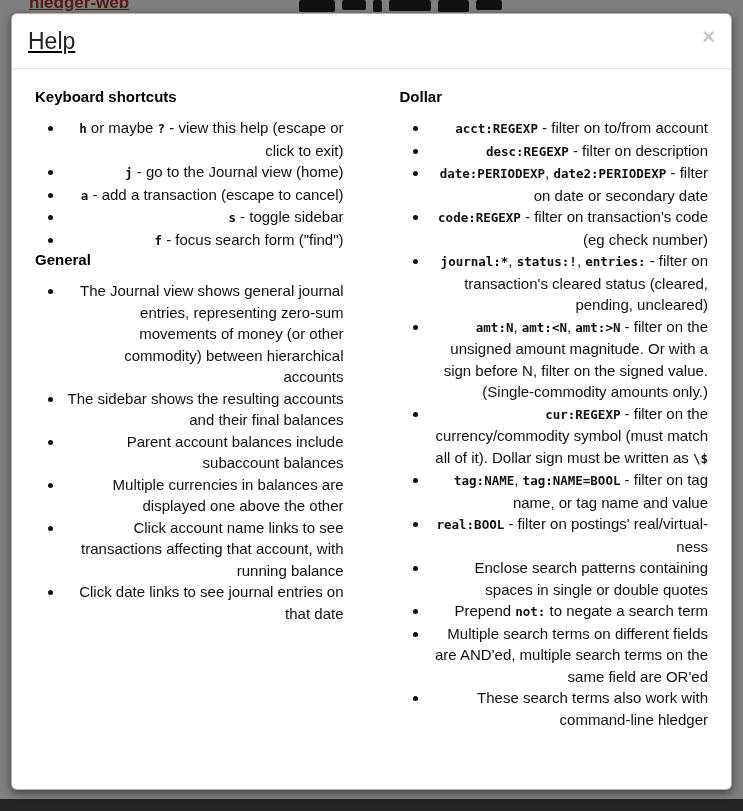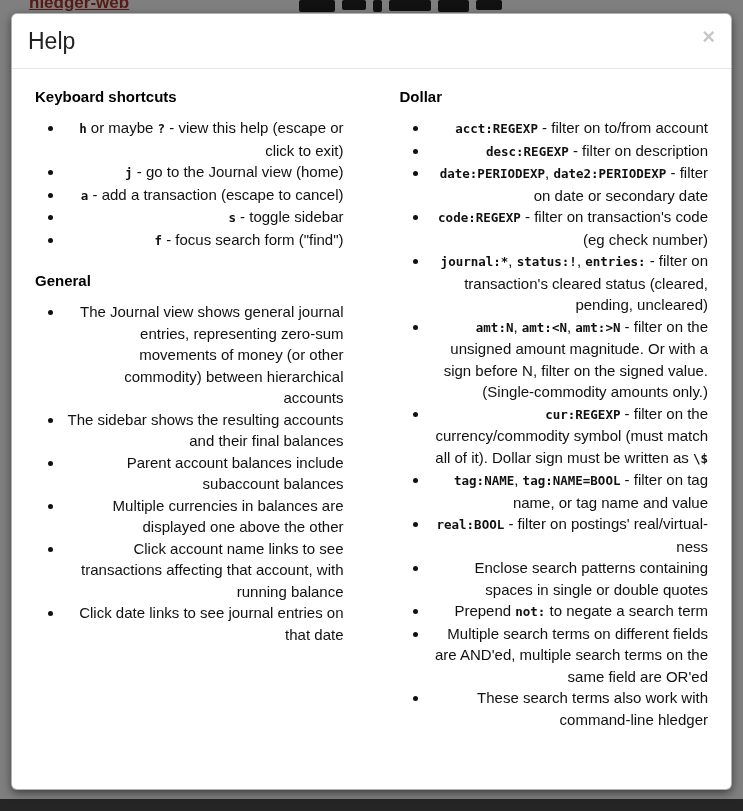--- a/index.html
+++ b/index.html
@@ -28,31 +28,31 @@
     position: absolute; left: 0; right: 0; bottom: 0; height: 12px; background: #4a4a4a;
   }
 
   
   .backdrop { position: absolute; inset: 0; background: rgba(0,0,0,0.5); z-index: 5; }
   .modal {
     position: absolute; z-index: 10; left: 11px; right: 11px; top: 13px; bottom: 21px;
     background: #fff; border: 1px solid rgba(0,0,0,0.3); border-radius: 6px;
     box-shadow: 0 3px 9px rgba(0,0,0,0.5); overflow: hidden;
   }
-  .modal-header { position: relative; padding: 13px 16px; border-bottom: 1px solid #e5e5e5; }
+  .modal-header { position: relative; padding: 13px 16px; border-bottom: 1px solid #e5e5e5; text-decoration: underline; }
   .modal-title { margin: 0; font-size: 23px; font-weight: 500; color: #222; line-height: 28px; }
   .close {
     position: absolute; top: 8px; right: 12px; padding: 4px;
     background: none; border: 0; cursor: pointer;
     font-size: 22px; font-weight: 700; line-height: 1; color: #000; opacity: 0.22;
     font-family: "Liberation Sans", sans-serif;
   }
   .modal-body { display: flex; padding: 19px 9px 10px; gap: 28px; }
   .col { flex: 1 1 50%; padding: 0 14px; min-width: 0; }
-  .section + .section { margin-top: 21px; }
+  .section + .section { }
   .section-heading { margin: 0 0 12px; font-size: 15px; font-weight: 700; color: #000; }
   ul.help-list { margin: 0; padding: 0 0 0 29px; list-style: disc; text-align: right; }
   ul.help-list li { font-size: 15px; line-height: 21.5px; color: #111; margin: 0; }
   code {
     font-family: "DejaVu Sans Mono", monospace;
     font-weight: 700; font-size: 12.5px; color: #111;
   }
 </style>
 </head>
 <body>

